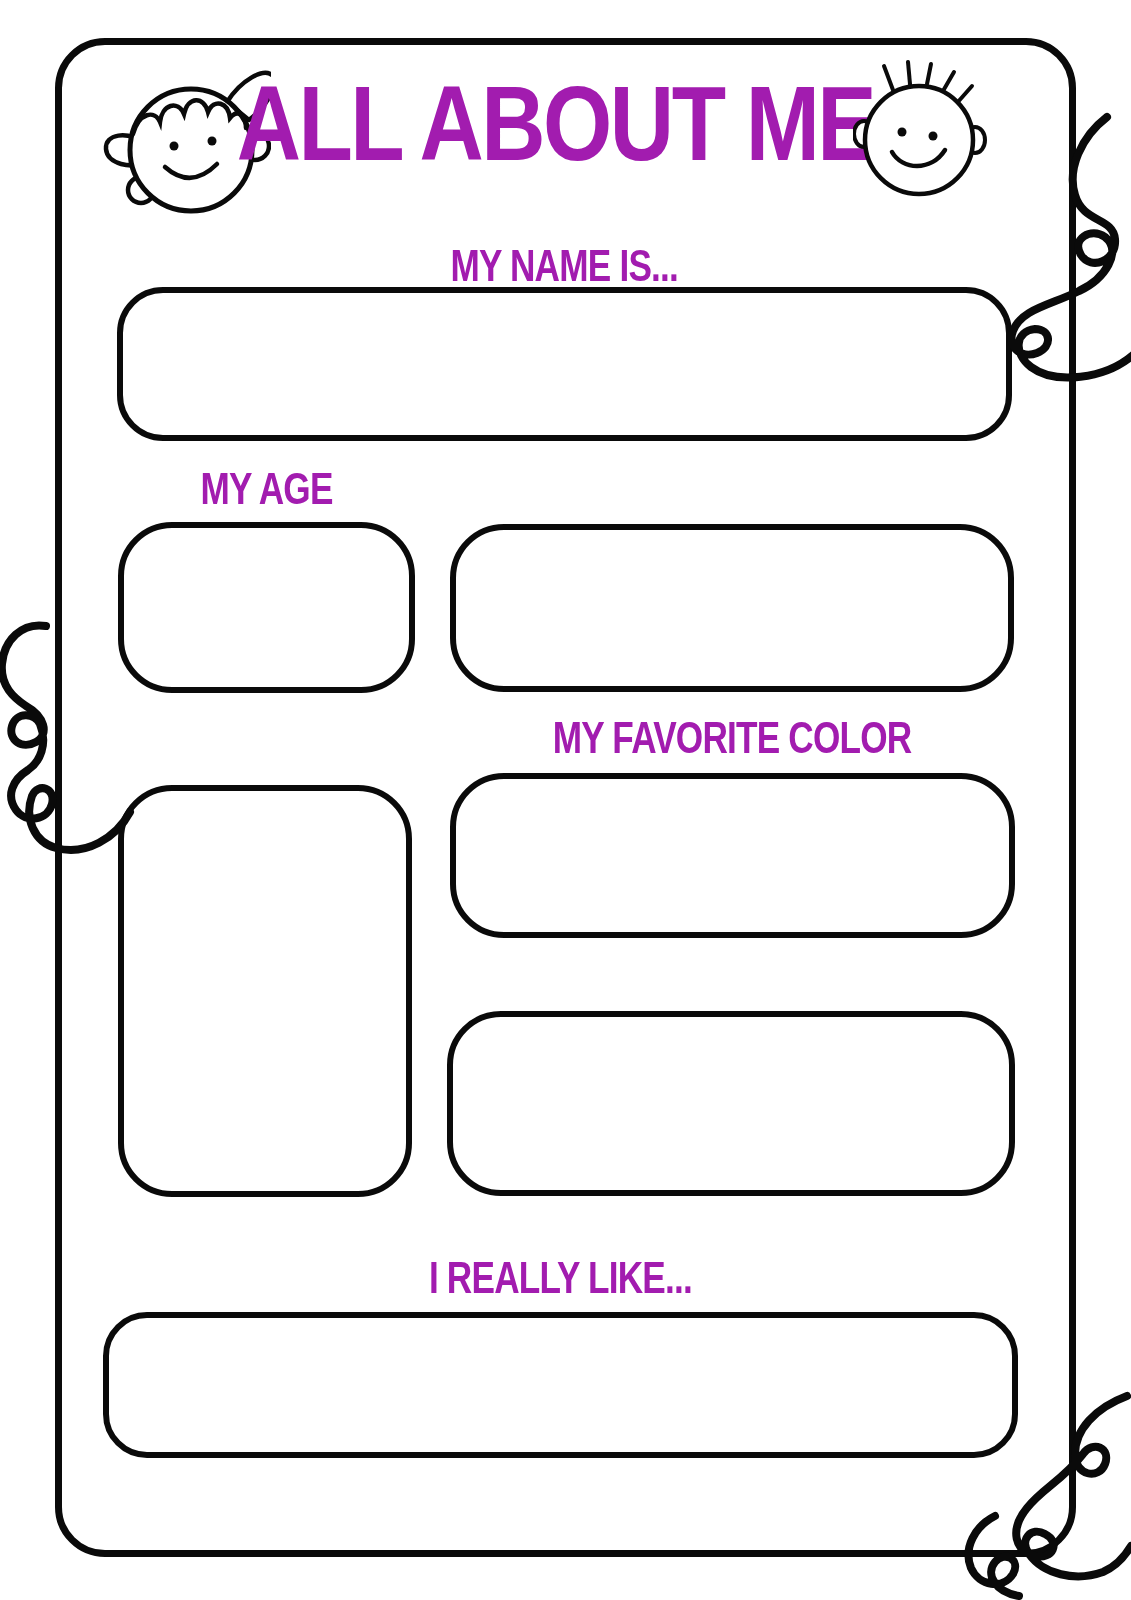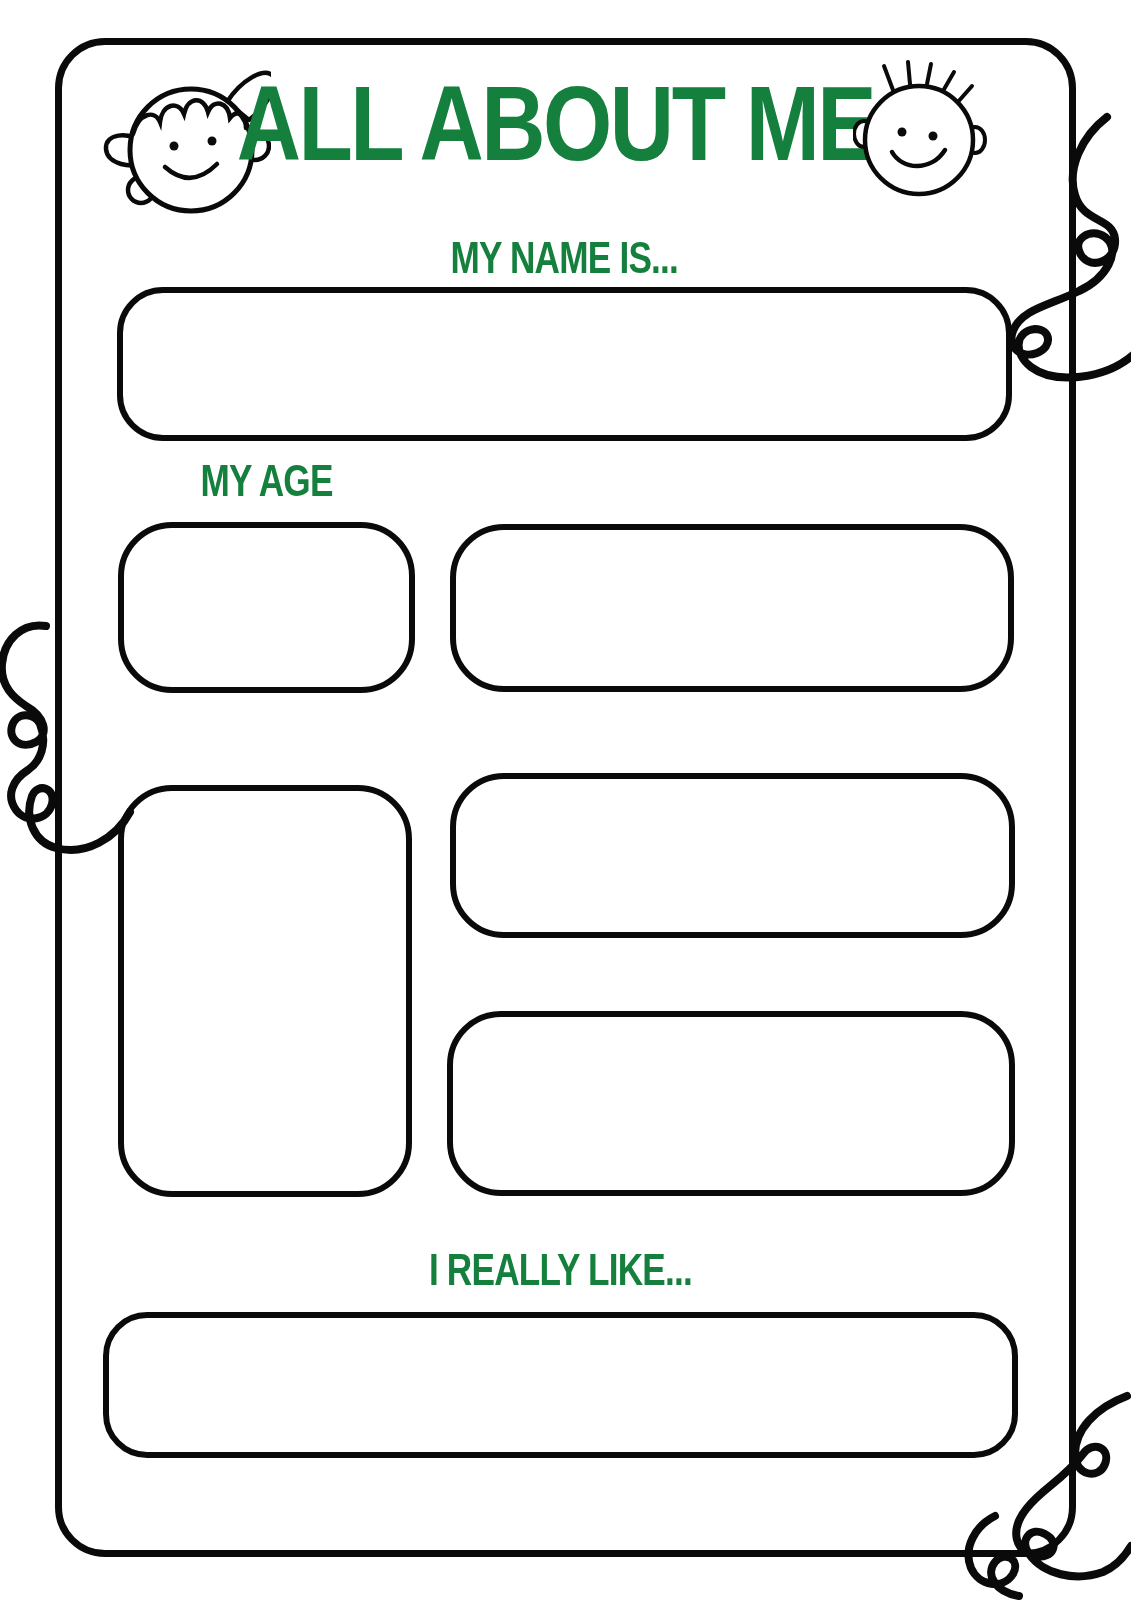--- a/index.html
+++ b/index.html
@@ -2,21 +2,21 @@
 <html><head>
 <meta charset="utf-8">
 <style>
   html,body { margin:0; padding:0; background:#ffffff; }
   .sheet {
     position:relative;
     width:1131px; height:1600px;
     background:#ffffff;
     overflow:hidden;
     font-family:"Liberation Sans", sans-serif;
-    color:#15803d;
+    color:#a21caf;
   }
   .sheet * { box-sizing:border-box; }
 
   .page-border {
     position:absolute; left:55px; top:38px;
     width:1021px; height:1519px;
     border:7px solid #0a0a0a;
     border-radius:50px;
     background:#ffffff;
   }
@@ -31,21 +31,21 @@
   .fbox-bday  { left:450px; top:524px;  width:564px; height:168px; border-radius:54px; }
   .fbox-pet   { left:118px; top:785px;  width:294px; height:412px; border-radius:54px; }
   .fbox-color { left:450px; top:773px;  width:565px; height:165px; border-radius:54px; }
   .fbox-food  { left:447px; top:1011px; width:568px; height:185px; border-radius:54px; }
   .fbox-like  { left:103px; top:1312px; width:915px; height:146px; border-radius:44px; }
 
   .label {
     position:absolute;
     display:flex; justify-content:center; align-items:flex-start;
     font-weight:bold; font-size:44px; line-height:1;
-    letter-spacing:-1px; white-space:nowrap;
+    letter-spacing:-1px; white-space:nowrap;margin-top:8px;
   }
   .label > span { display:inline-block; transform:scaleX(0.8); transform-origin:center top; }
   .lbl-name  { left:117px; top:236px;  width:895px; }
   .lbl-age   { left:118px; top:459px;  width:297px;align-items:flex-end; }
   .lbl-bday  { left:450px; top:459px;  width:564px; }
   .lbl-pet   { left:118px; top:708px;  width:294px; }
   .lbl-color { left:450px; top:708px;  width:565px; }
   .lbl-food  { left:447px; top:952px;  width:568px; }
   .lbl-like  { left:103px; top:1248px; width:915px; }
 
@@ -123,20 +123,23 @@
 
   <div class="label lbl-age">
     <span>MY AGE</span>
   </div>
   <div class="fbox fbox-age"></div>
 
   <div class="fbox fbox-bday"></div>
 
   <div class="fbox fbox-pet"></div>
 
+  <div class="label lbl-color">
+    <span>MY FAVORITE COLOR</span>
+  </div>
   <div class="fbox fbox-color"></div>
 
   <div class="fbox fbox-food"></div>
 
   <div class="label lbl-like">
     <span>I REALLY LIKE...</span>
   </div>
   <div class="fbox fbox-like"></div>
 
   <div class="doodle sq-tr">

